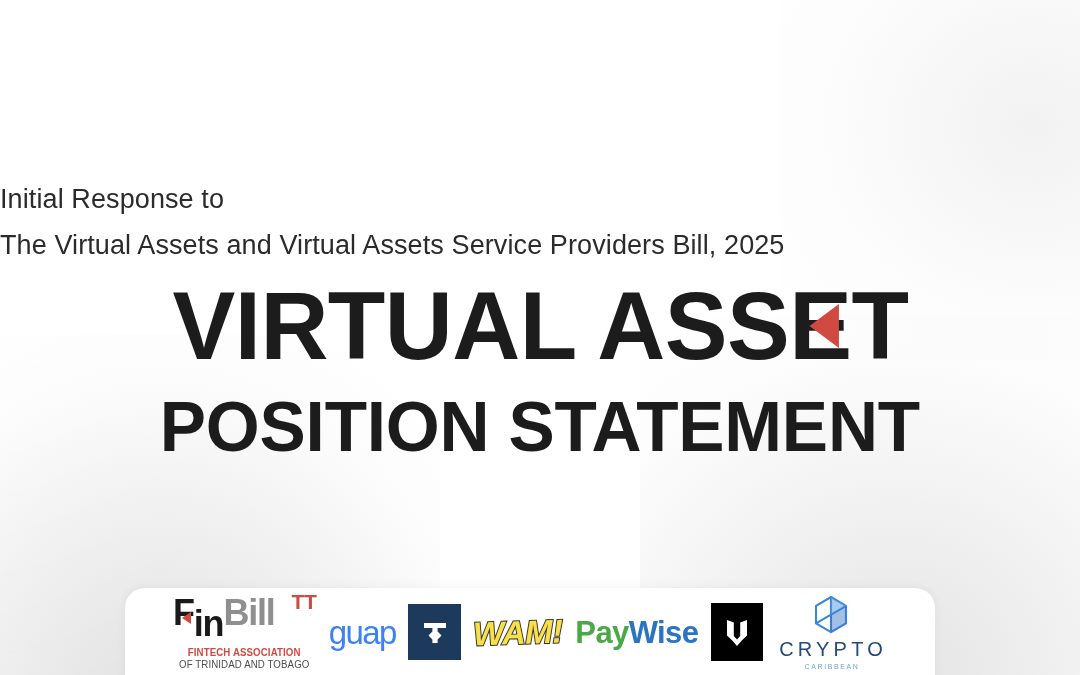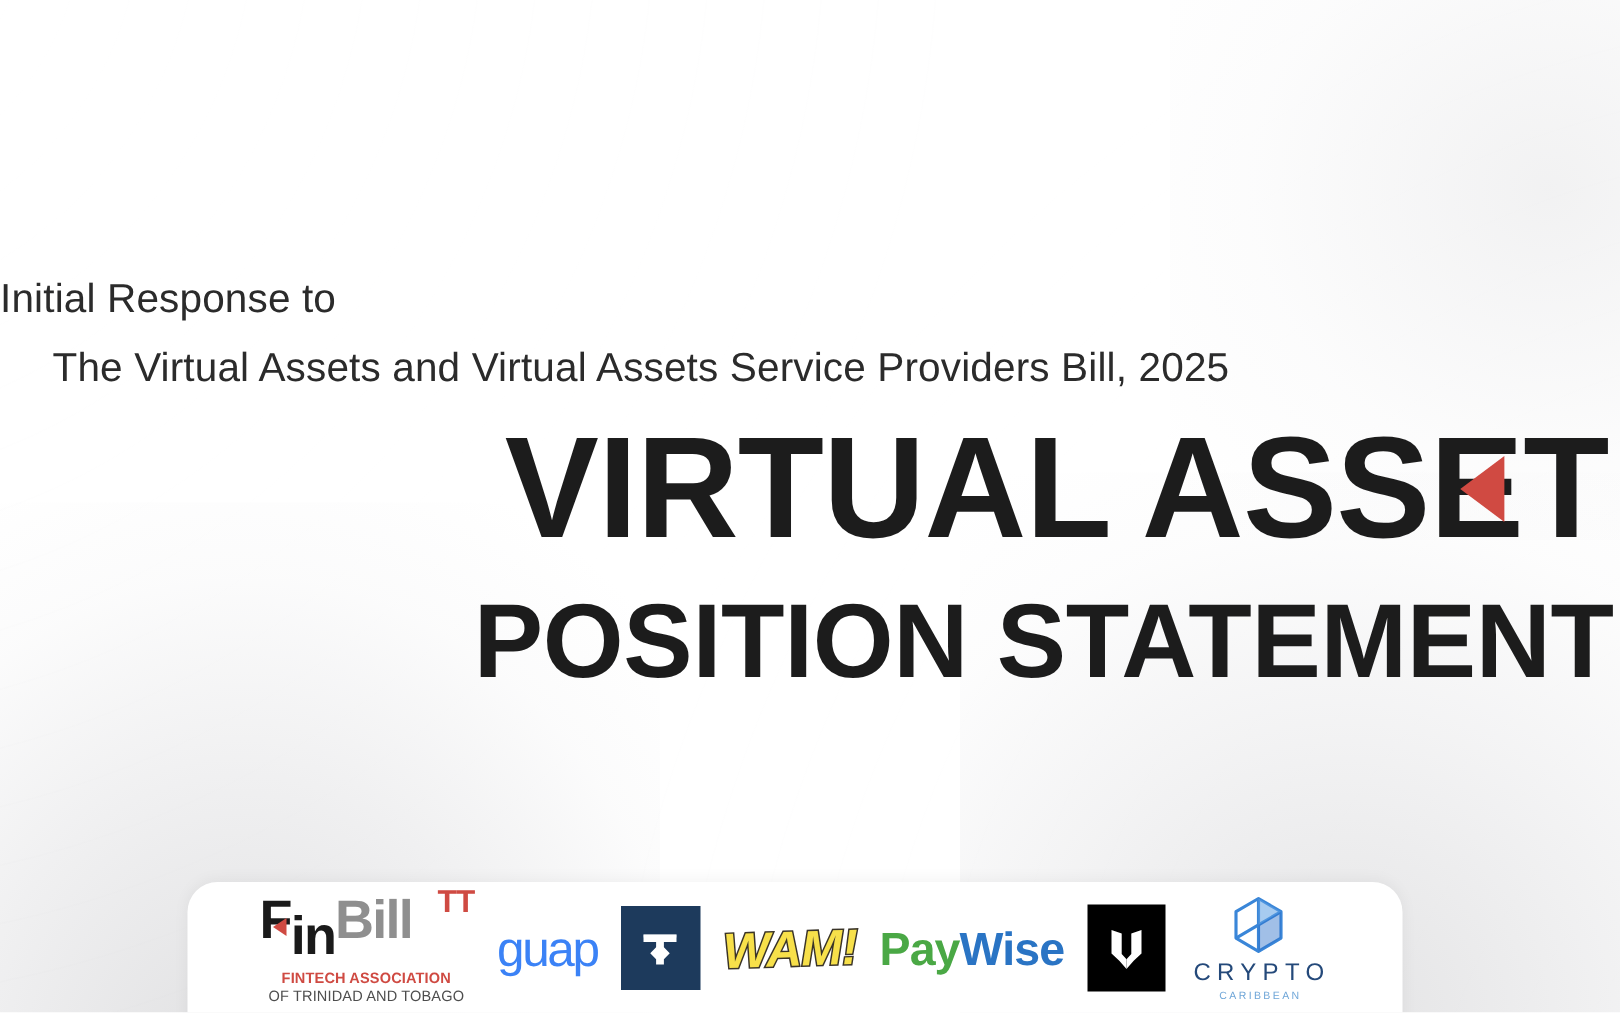--- a/index.html
+++ b/index.html
@@ -93,29 +93,28 @@
     letter-spacing: 0.1px;
     line-height: 1.28;
   }
   .subtitle-line-2 {
     font-size: 27px;
     font-weight: 400;
     color: #2b2b2b;
     letter-spacing: 0.1px;
     line-height: 1.28;
     margin-top: 11px;
-    padding-left: 35px;
   }
 
   .headline-block {
     position: absolute;
     left: 0;
     top: 278px;
     width: 1080px;
-    text-align: right;
+    text-align: center;
   }
 
   .headline-1 {
     position: relative;
     display: inline-block;
     font-size: 96px;
     font-weight: 700;
     color: #1c1c1c;
     letter-spacing: -0.5px;
     line-height: 1.0;
@@ -288,21 +287,21 @@
   }
 
   
   .crypto-logo {
     display: flex;
     flex-direction: column;
     align-items: center;
     line-height: 1;
   }
   .crypto-word {
-    font-size: 16px;
+    font-size: 20px;
     font-weight: 400;
     color: #24497a;
     letter-spacing: 4.2px;
     margin-top: 4px;
     padding-left: 4px;
   }
   .crypto-sub {
     font-size: 7px;
     font-weight: 400;
     color: #6fa6d8;

